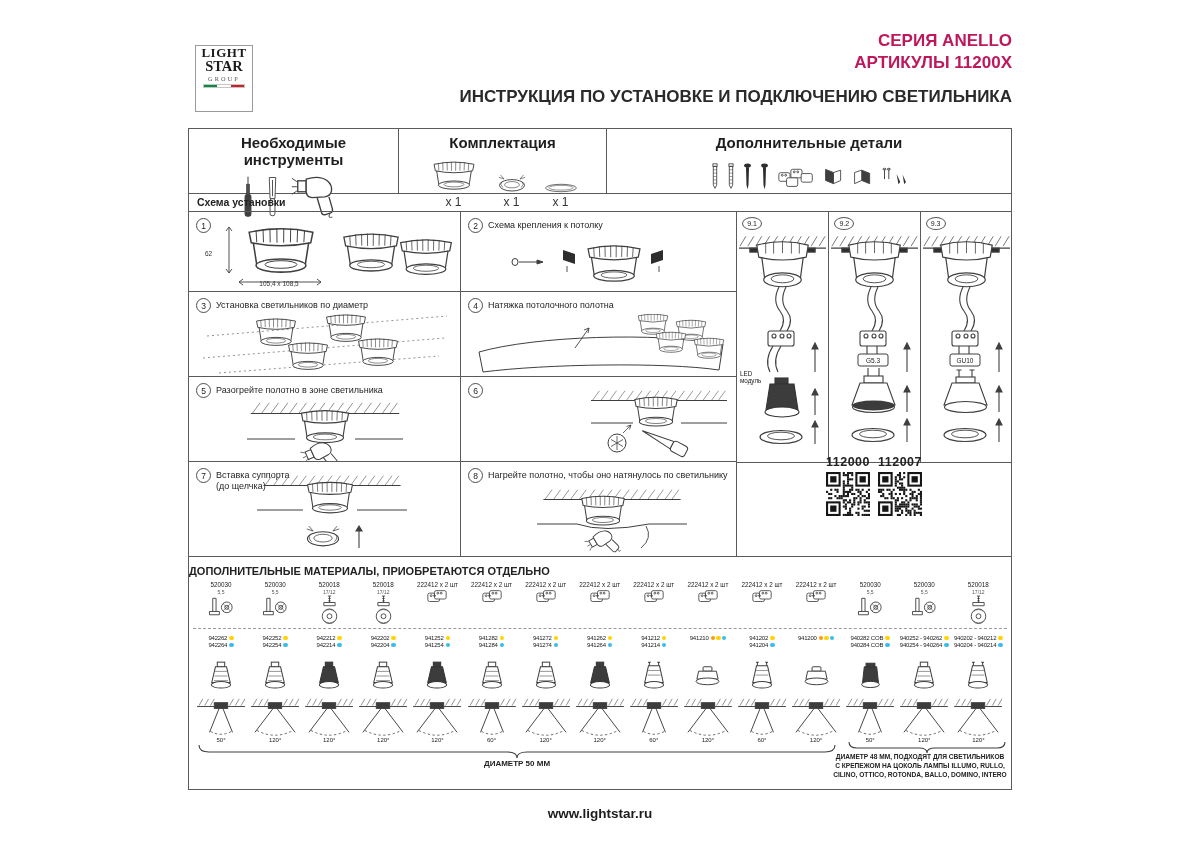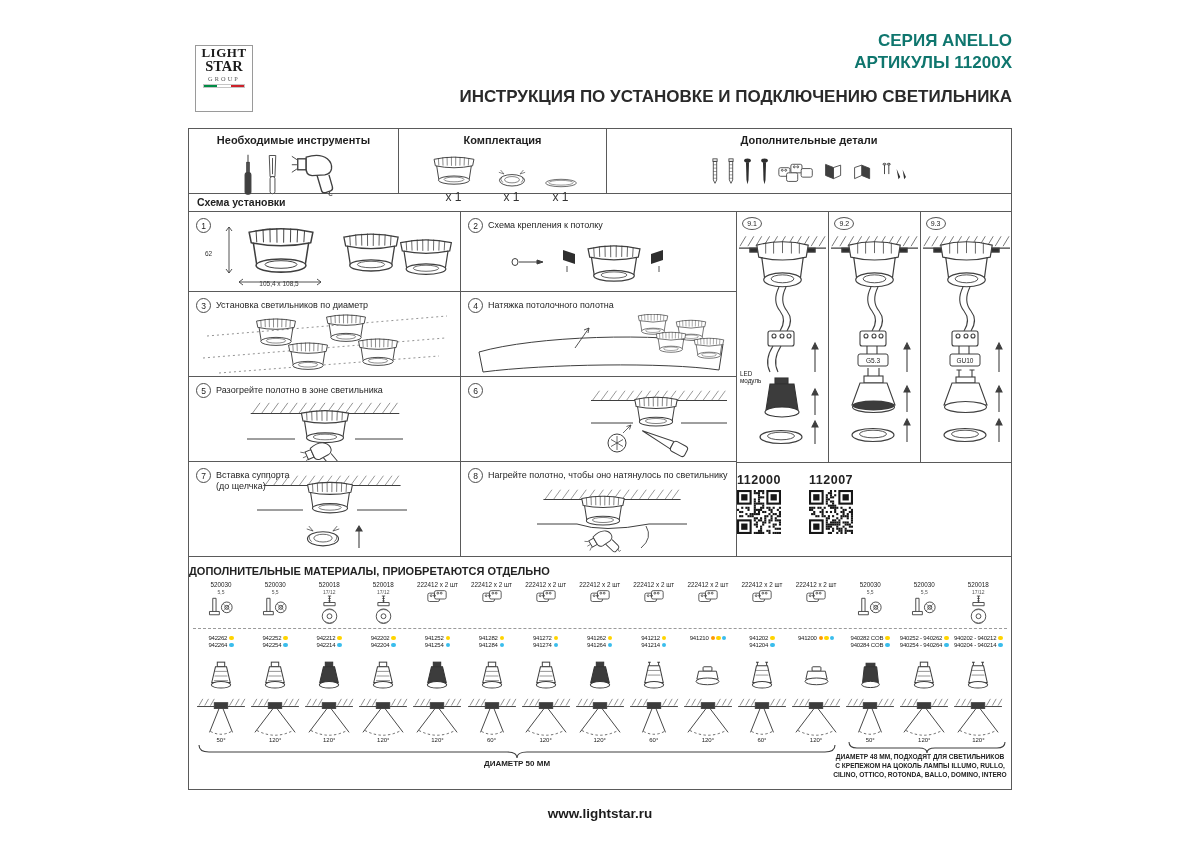--- a/index.html
+++ b/index.html
@@ -8,30 +8,30 @@
 .abs{position:absolute}
 svg{display:block}
 
 
 .logo{left:195px;top:45px;width:58px;height:67px;border:1px solid #9a9a9a;text-align:center;font-family:"Liberation Serif",serif;padding-top:0}
 .logo .l1{font-size:13px;font-weight:bold;line-height:13px;letter-spacing:.5px;color:#1c1c1c}
 .logo .l2{font-size:14.5px;font-weight:bold;line-height:14px;color:#1c1c1c}
 .logo .l3{font-size:6.3px;letter-spacing:2.1px;color:#555;margin-top:2px}
 .flag{width:42px;height:4px;margin:2px auto 0;border:1px solid #c5c5c5;display:flex}
 .flag i{flex:1}
-.hdr{right:188px;top:30px;text-align:right;font-weight:bold;font-size:17px;line-height:22px;color:#0f766e}
+.hdr{right:188px;top:30px;text-align:right;font-weight:bold;font-size:17px;line-height:22px;color:#be185d}
 .hdr-title{right:188px;top:87px;font-weight:bold;font-size:17px;color:#2a2a2a}
 
 
 .sheet{left:188px;top:128px;width:824px;height:662px;border:1px solid #5a5a5a}
 .sheet .cellline{position:absolute;background:#5a5a5a}
 .toprow{position:absolute;left:0;top:0;width:822px;height:65px;border-bottom:1px solid #5a5a5a;display:flex}
 .tcell{height:100%;padding-top:5px;text-align:center;position:relative}
 .tcell+.tcell{border-left:1px solid #5a5a5a}
-.tcell .ttl{font-size:11px;font-weight:bold;color:#1e1e1e}
+.tcell .ttl{font-size:15px;font-weight:bold;color:#1e1e1e}
 .tools-ic{display:flex;justify-content:center;align-items:flex-end;gap:12px;margin-top:6px}
 .pack-ic{display:flex;justify-content:center;align-items:flex-end;gap:16px;margin-top:8px}
 .pack-item{display:flex;flex-direction:column;align-items:center;gap:2px}
 .pack-item .qty{font-size:12px;color:#333}
 .extras-ic{display:flex;justify-content:center;align-items:center;gap:8px;margin-top:12px}
 
 .schemeband{position:absolute;left:0;top:65px;width:822px;height:18px;border-bottom:1px solid #5a5a5a}
 .schemeband span{position:absolute;left:8px;top:2px;font-size:10.5px;font-weight:bold}
 
 .step{position:absolute;overflow:hidden}
@@ -49,21 +49,21 @@
 .steps-left-sep{left:547px;top:83px;width:1px;height:344px}
 .dimlbl{position:absolute;font-size:6.5px;color:#333}
 
 .v9{position:absolute;left:548px;top:83px;width:274px;height:251px;border-bottom:1px solid #5a5a5a;display:flex}
 .v9col{width:91.3px;height:100%;position:relative}
 .v9col+.v9col{border-left:1px solid #5a5a5a}
 .vnum{position:absolute;left:5px;top:5px;width:20px;height:13px;border:1px solid #555;border-radius:50%;font-size:7px;display:flex;align-items:center;justify-content:center;background:#fff}
 .v9svg{position:absolute;left:0;top:20px}
 .ledlbl{position:absolute;left:3px;top:158px;width:30px;font-size:6.3px;line-height:7px;color:#222}
 
-.qrarea{position:absolute;left:548px;top:334px;width:274px;height:93px;display:flex;justify-content:flex-start;gap:28px;padding-top:10px}
+.qrarea{position:absolute;left:548px;top:316px;width:274px;height:93px;display:flex;justify-content:center;gap:8px;padding-top:10px}
 .qritem{display:flex;flex-direction:column;align-items:center;gap:3px}
 .qritem .qlbl{font-size:12.5px;font-weight:bold;letter-spacing:.5px;color:#222}
 .qritem svg{width:44px;height:44px}
 
 
 .materials{position:absolute;left:0;top:427px;width:822px;height:234px;border-top:1px solid #5a5a5a}
 .mat-title{position:absolute;left:0;right:0;top:8px;text-align:left;font-size:11px;font-weight:bold;color:#222}
 .mat-cols{position:absolute;left:5px;top:24px;display:flex}
 .mat-col{width:54.1px;flex:none;display:flex;flex-direction:column;align-items:center}
 .mcol-top{height:46px;display:flex;flex-direction:column;align-items:center;justify-content:flex-start;position:relative}

